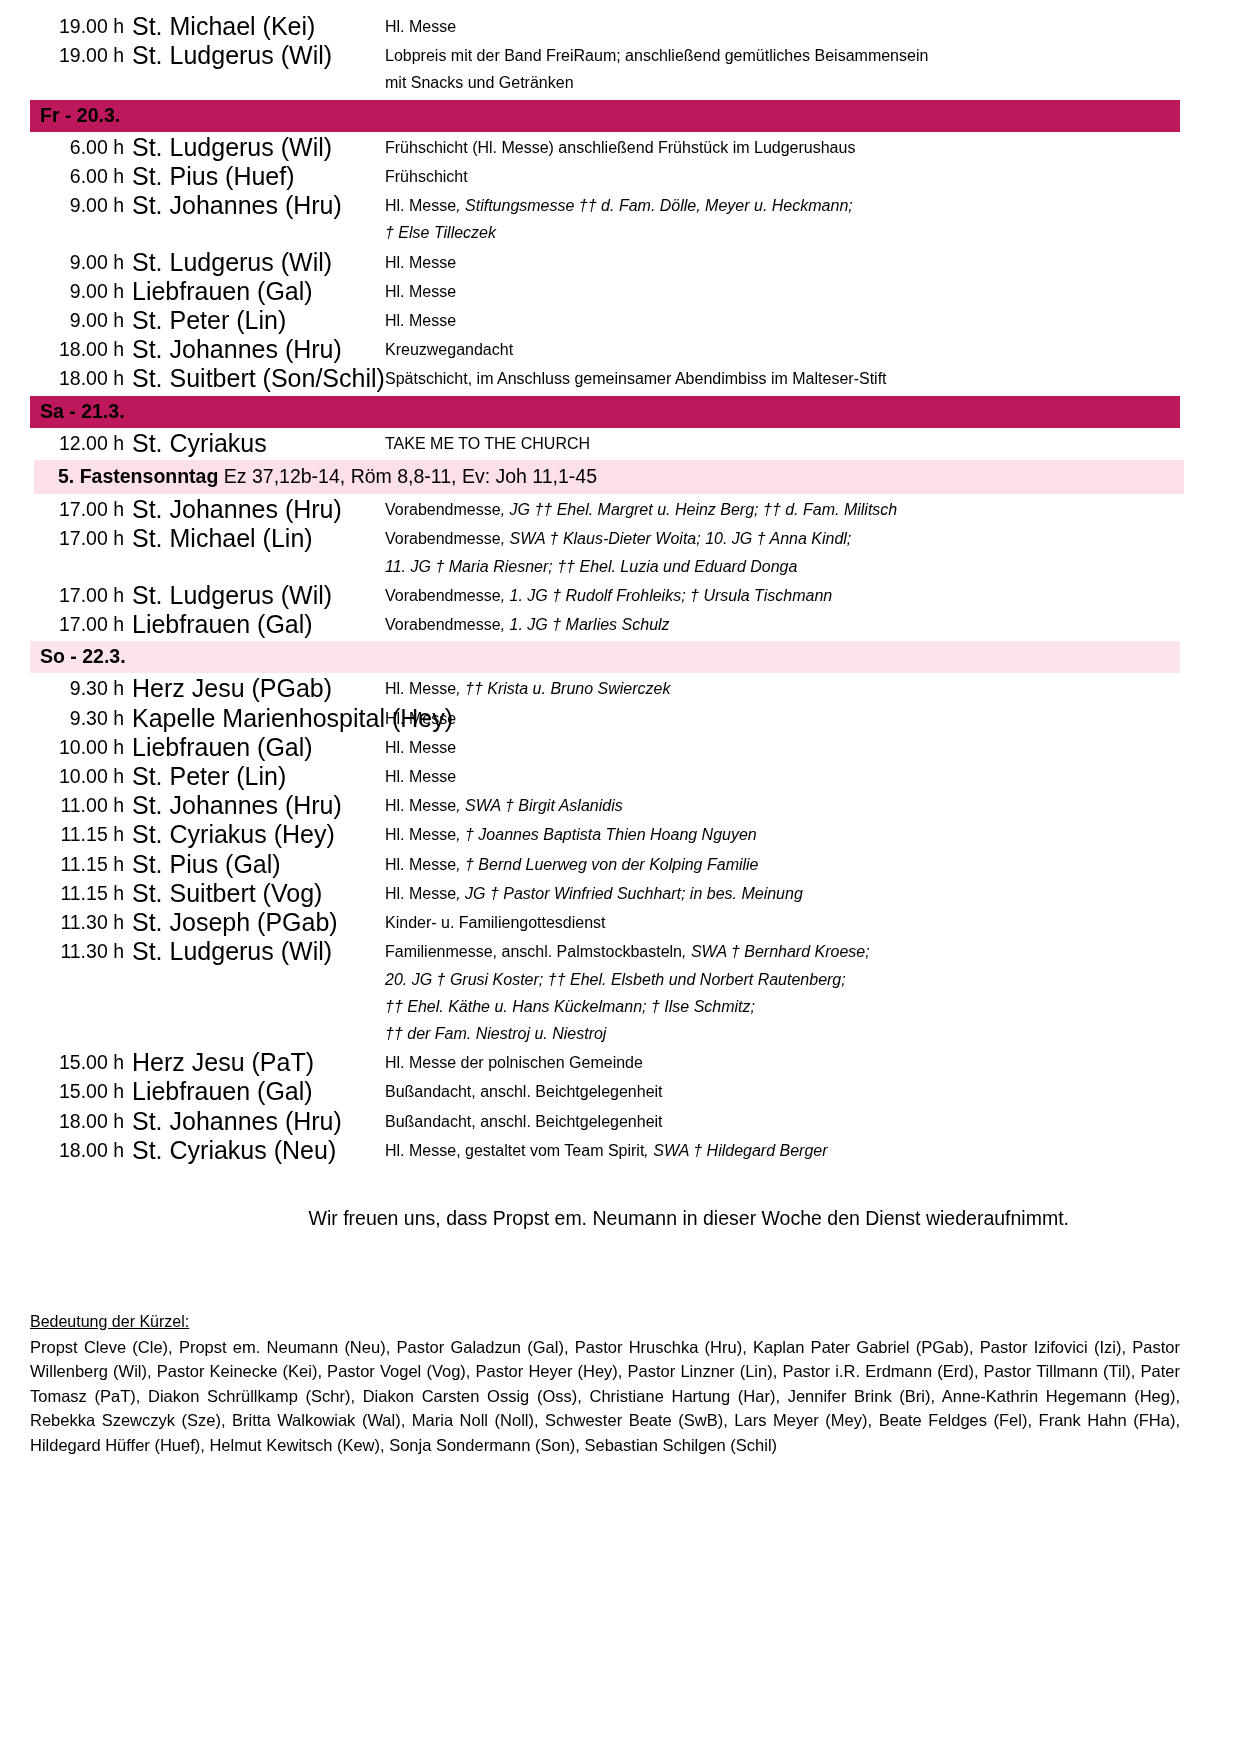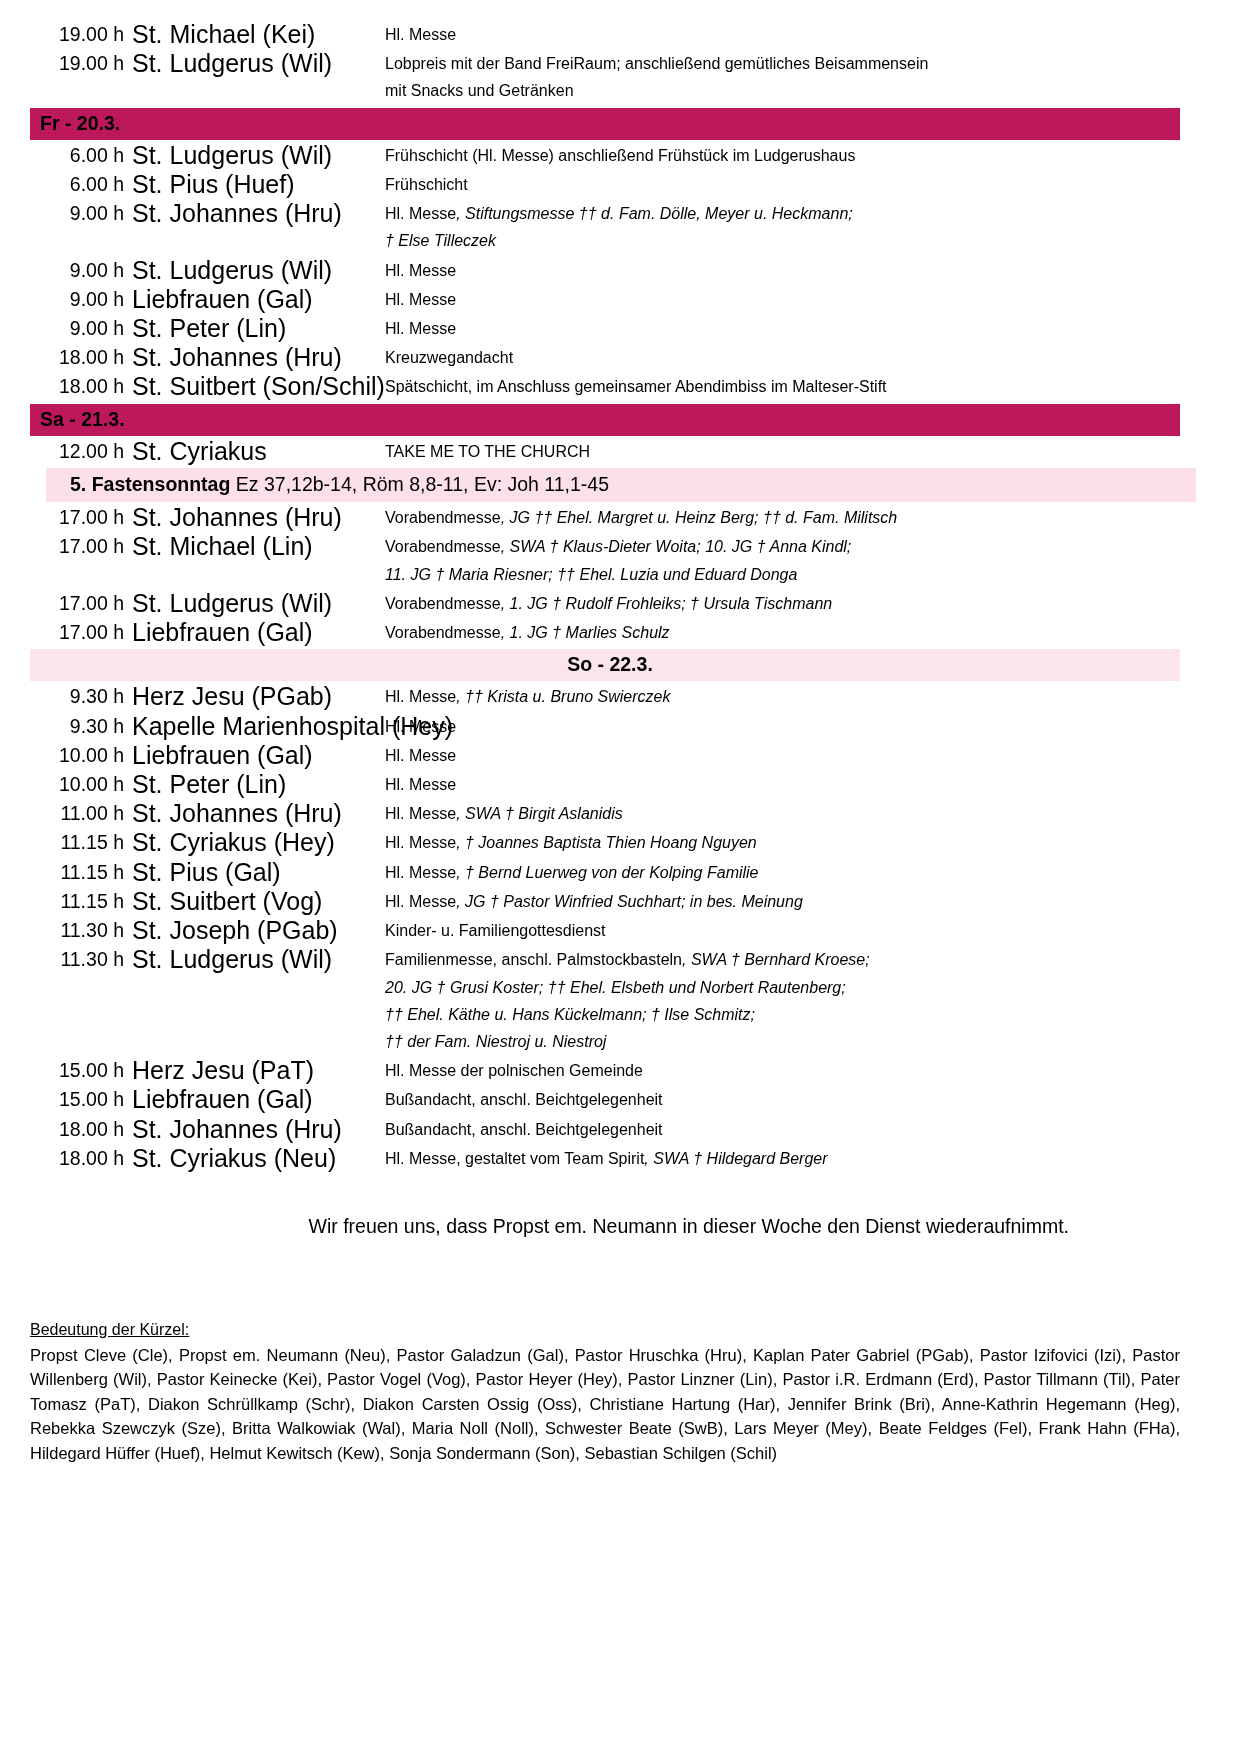--- a/index.html
+++ b/index.html
@@ -13,21 +13,21 @@
     font-family: "Liberation Sans", sans-serif;
     color: #000000;
     position: relative;
     overflow: hidden;
   }
   .page {
     position: relative;
     width: 1099px;
     height: 1754px;
     box-sizing: border-box;
-    padding: 20px 30px 0 30px;
+    padding: 12px 30px 0 30px;
   }
 
   .row {
     display: flex;
     align-items: flex-start;
     width: 1150px;
   }
   .row.service {
     padding: 1px 0 1px 0;
   }
@@ -69,30 +69,30 @@
   .daybar {
     width: 1150px;
     box-sizing: border-box;
     font-size: 19.5px;
     line-height: 27.2px;
     font-weight: bold;
     padding: 2px 0 3px 10px;
     margin: 2px 0 1px 0;
   }
   .daybar.gray { background: #be185d; }
-  .daybar.pink { background: #fbe4ec; text-align: center; }
+  .daybar.pink { background: #fbe4ec; }
 
   .sundaybar {
     width: 1150px;
     box-sizing: border-box;
     background: #fbe0e9;
     font-size: 19.5px;
     line-height: 27.2px;
     padding: 3px 0 4px 24px;
-    margin: 2px 0 1px 16px;
+    margin: 2px 0 1px 4px;
   }
   .sundaybar .title {
     font-weight: bold;
   }
   .sundaybar .readings {
     font-weight: normal;
   }
 
   
   .notice {

